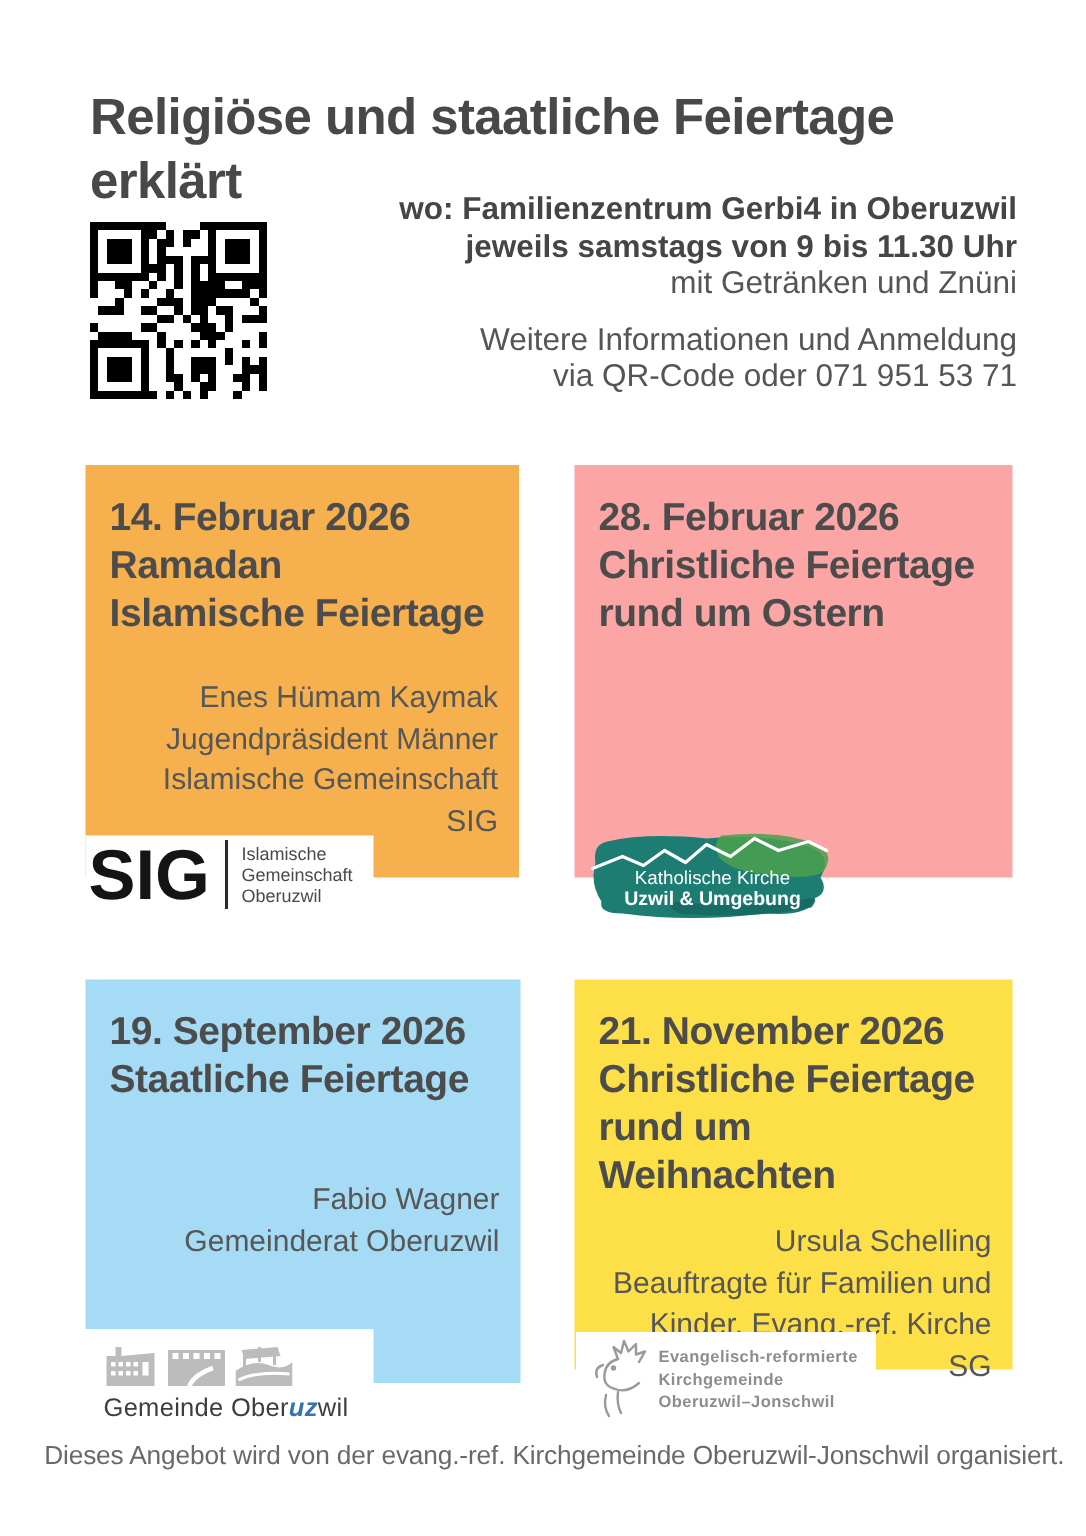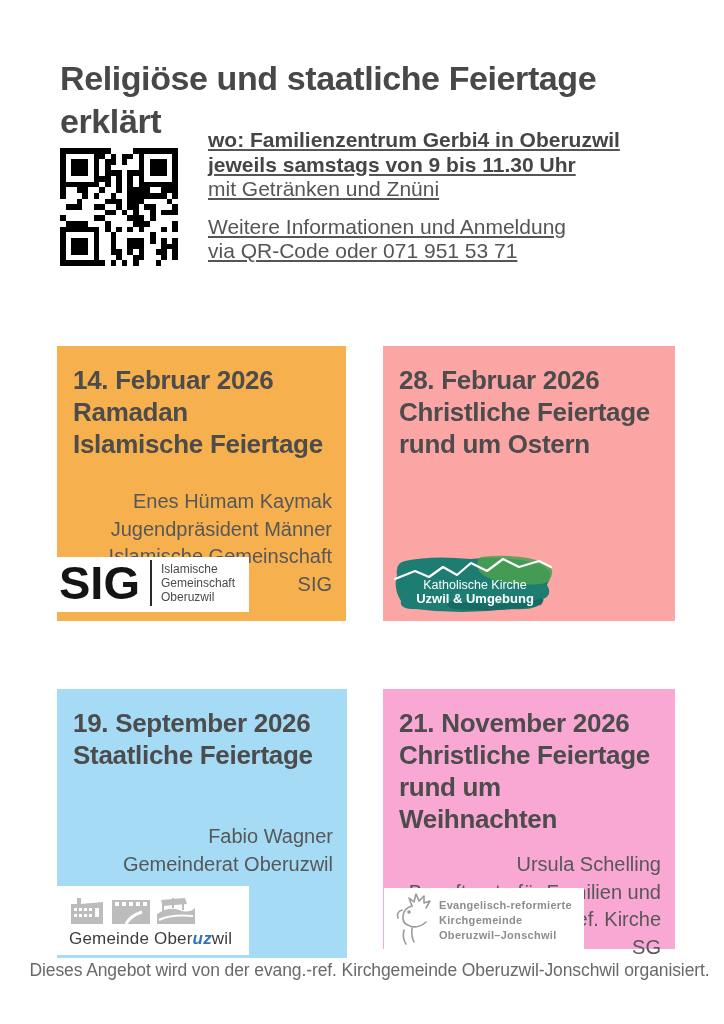--- a/index.html
+++ b/index.html
@@ -13,30 +13,29 @@
     position:absolute; left:60px; top:34px; width:630px;
     font-size:34px; font-weight:bold; color:#484848;
     line-height:1.27; letter-spacing:-0.4px; white-space:pre-line;
   }
 
   .qr-box { position:absolute; left:60px; top:148px; width:118px; height:118px; }
   .qr-box svg { width:100%; height:100%; shape-rendering:crispEdges; }
 
   .info {
     position:absolute; right:46px; top:128px; width:470px;
-    text-align:left; color:#555555; font-size:21px; line-height:24.5px;text-decoration:underline;
+    text-align:right; color:#555555; font-size:21px; line-height:24.5px;
   }
   .info .b { font-weight:bold; color:#454545; }
   .info .gap { height:13px; }
 
   
   .card {
     position:absolute; box-sizing:border-box;
     padding:18px 14px 0 16px;
-    margin-top:36px;
   }
   .card h2 {
     margin:0; font-size:26px; font-weight:bold; color:#4c4c4c;
     line-height:32px; letter-spacing:-0.3px; white-space:pre-line;
   }
   .card .body {
     text-align:right; font-size:20px; color:#575757;
     line-height:27.5px; white-space:pre-line;
   }
   #card-ramadan     { left:57px;  top:310px; width:289px; height:275px; }
@@ -265,21 +264,21 @@
 rund um Ostern</h2>
   </div>
 
   <div class="card" id="card-staatlich" style="background-color: rgb(166, 219, 246);">
     <h2>19. September 2026
 Staatliche Feiertage</h2>
     <div class="body">Fabio Wagner
 Gemeinderat Oberuzwil</div>
   </div>
 
-  <div class="card" id="card-weihnachten" style="background-color: #f9a8d4;">
+  <div class="card" id="card-weihnachten" style="background-color: #fde047;">
     <h2>21. November 2026
 Christliche Feiertage
 rund um Weihnachten</h2>
     <div class="body">Ursula Schelling
 Beauftragte für Familien und
 Kinder, Evang.-ref. Kirche SG</div>
   </div>
 
   <div class="logo-sig">
     <span class="sig-abbr">SIG</span>

